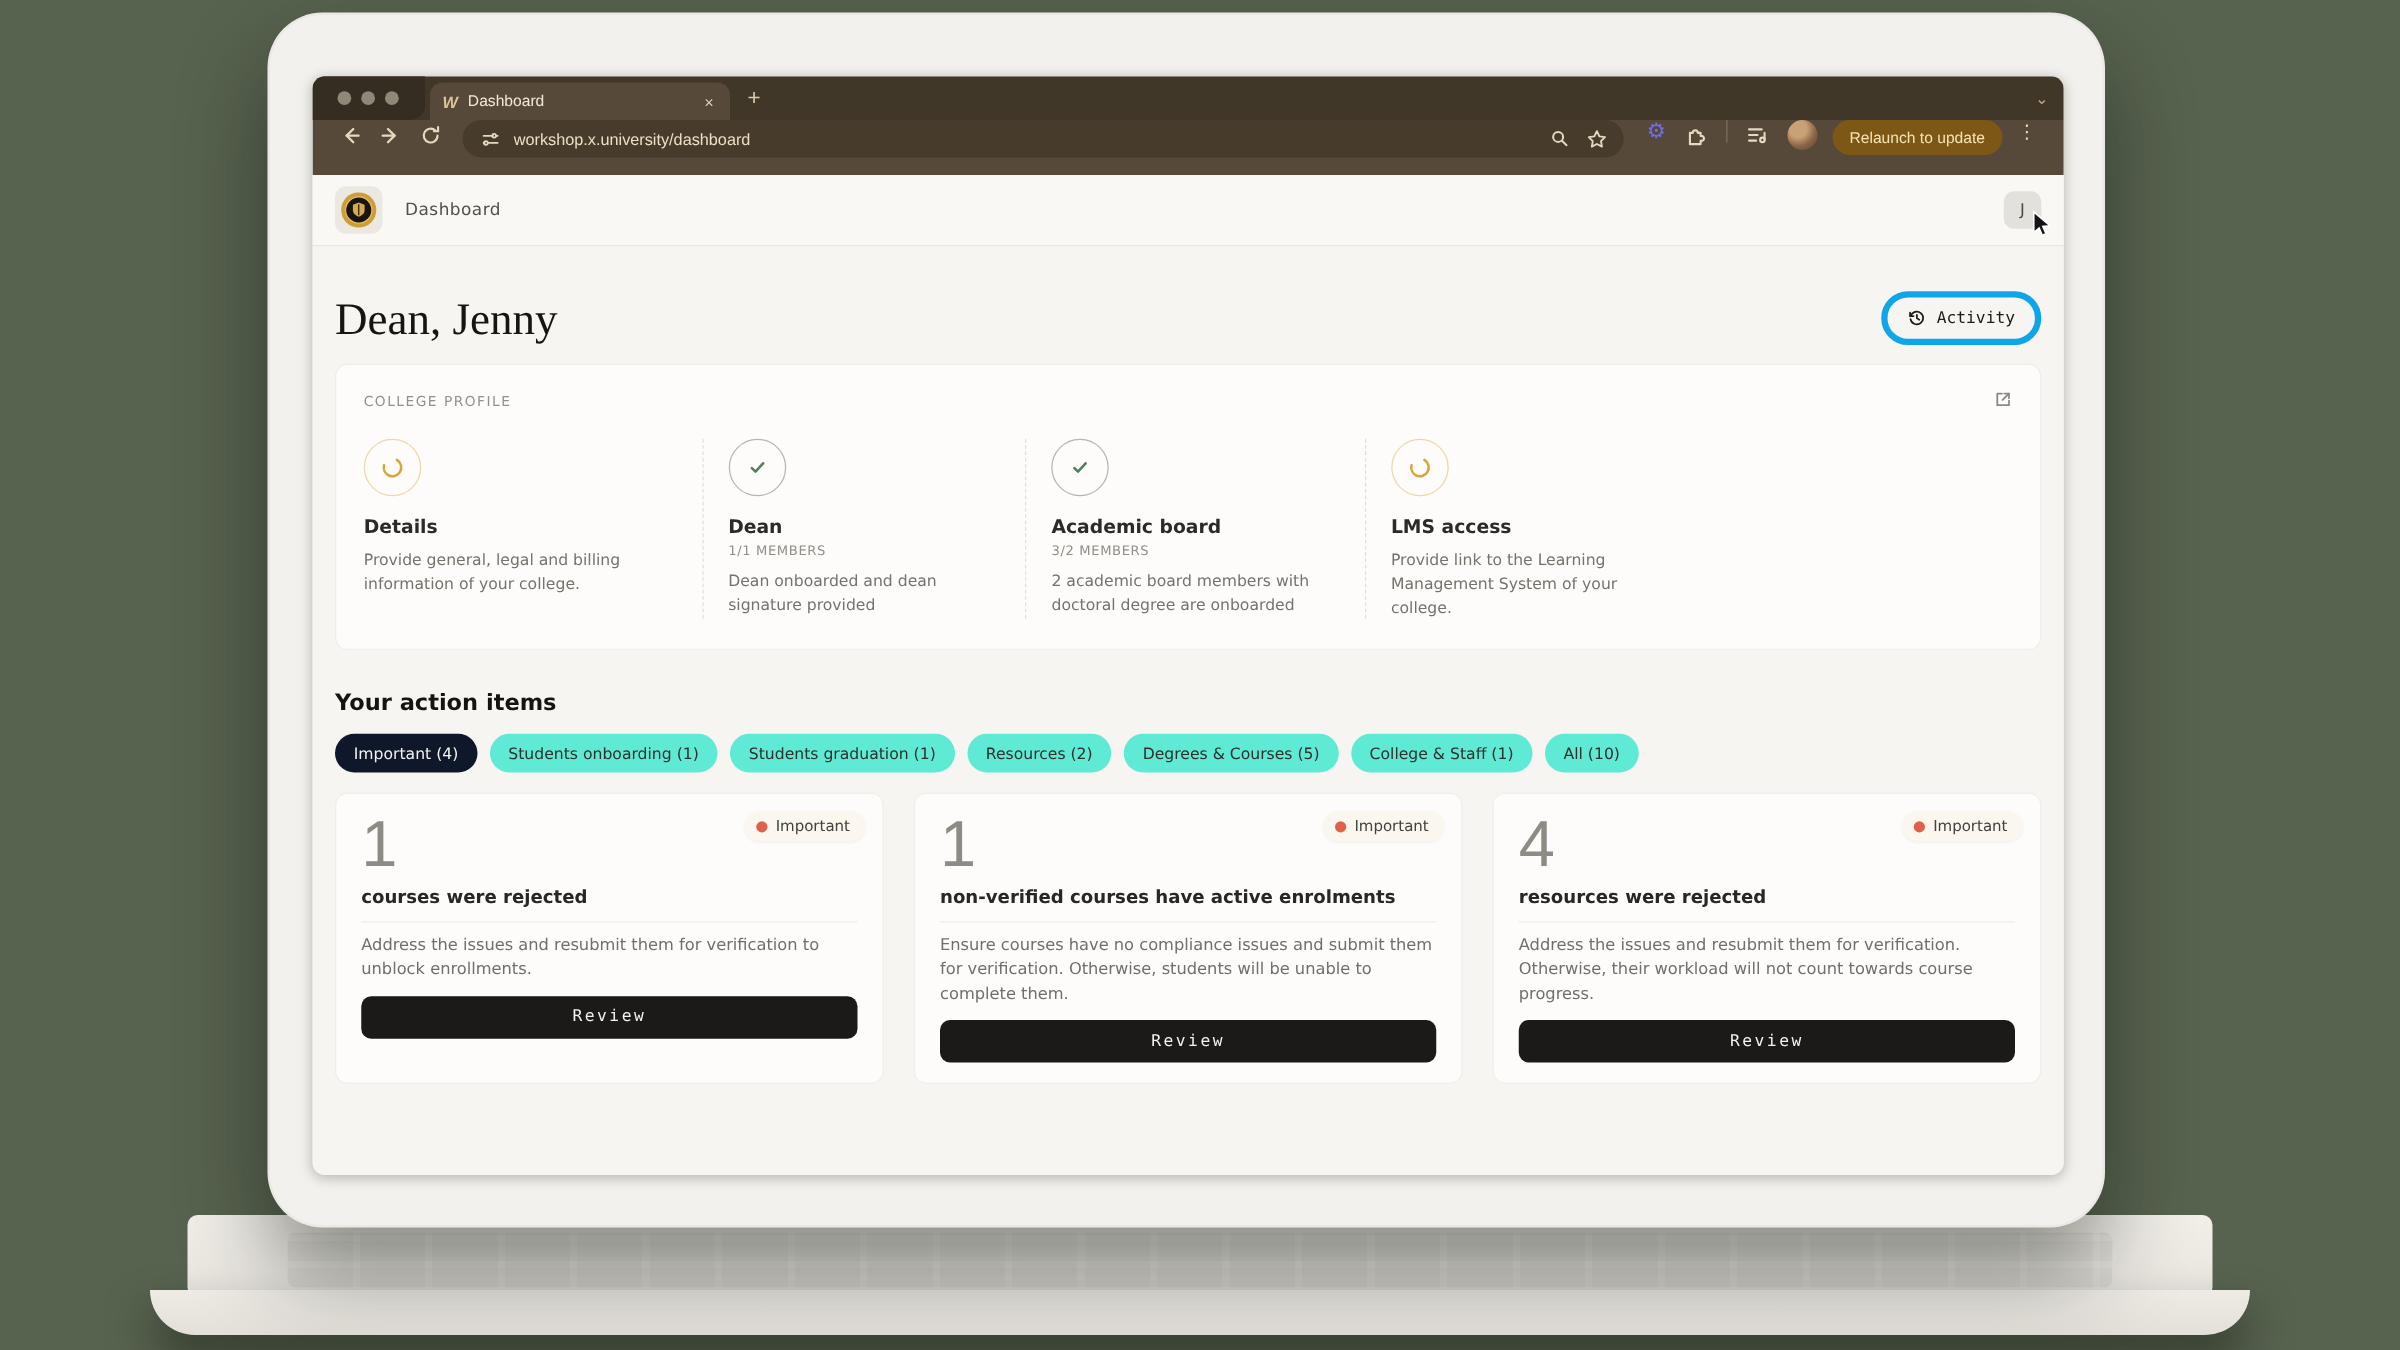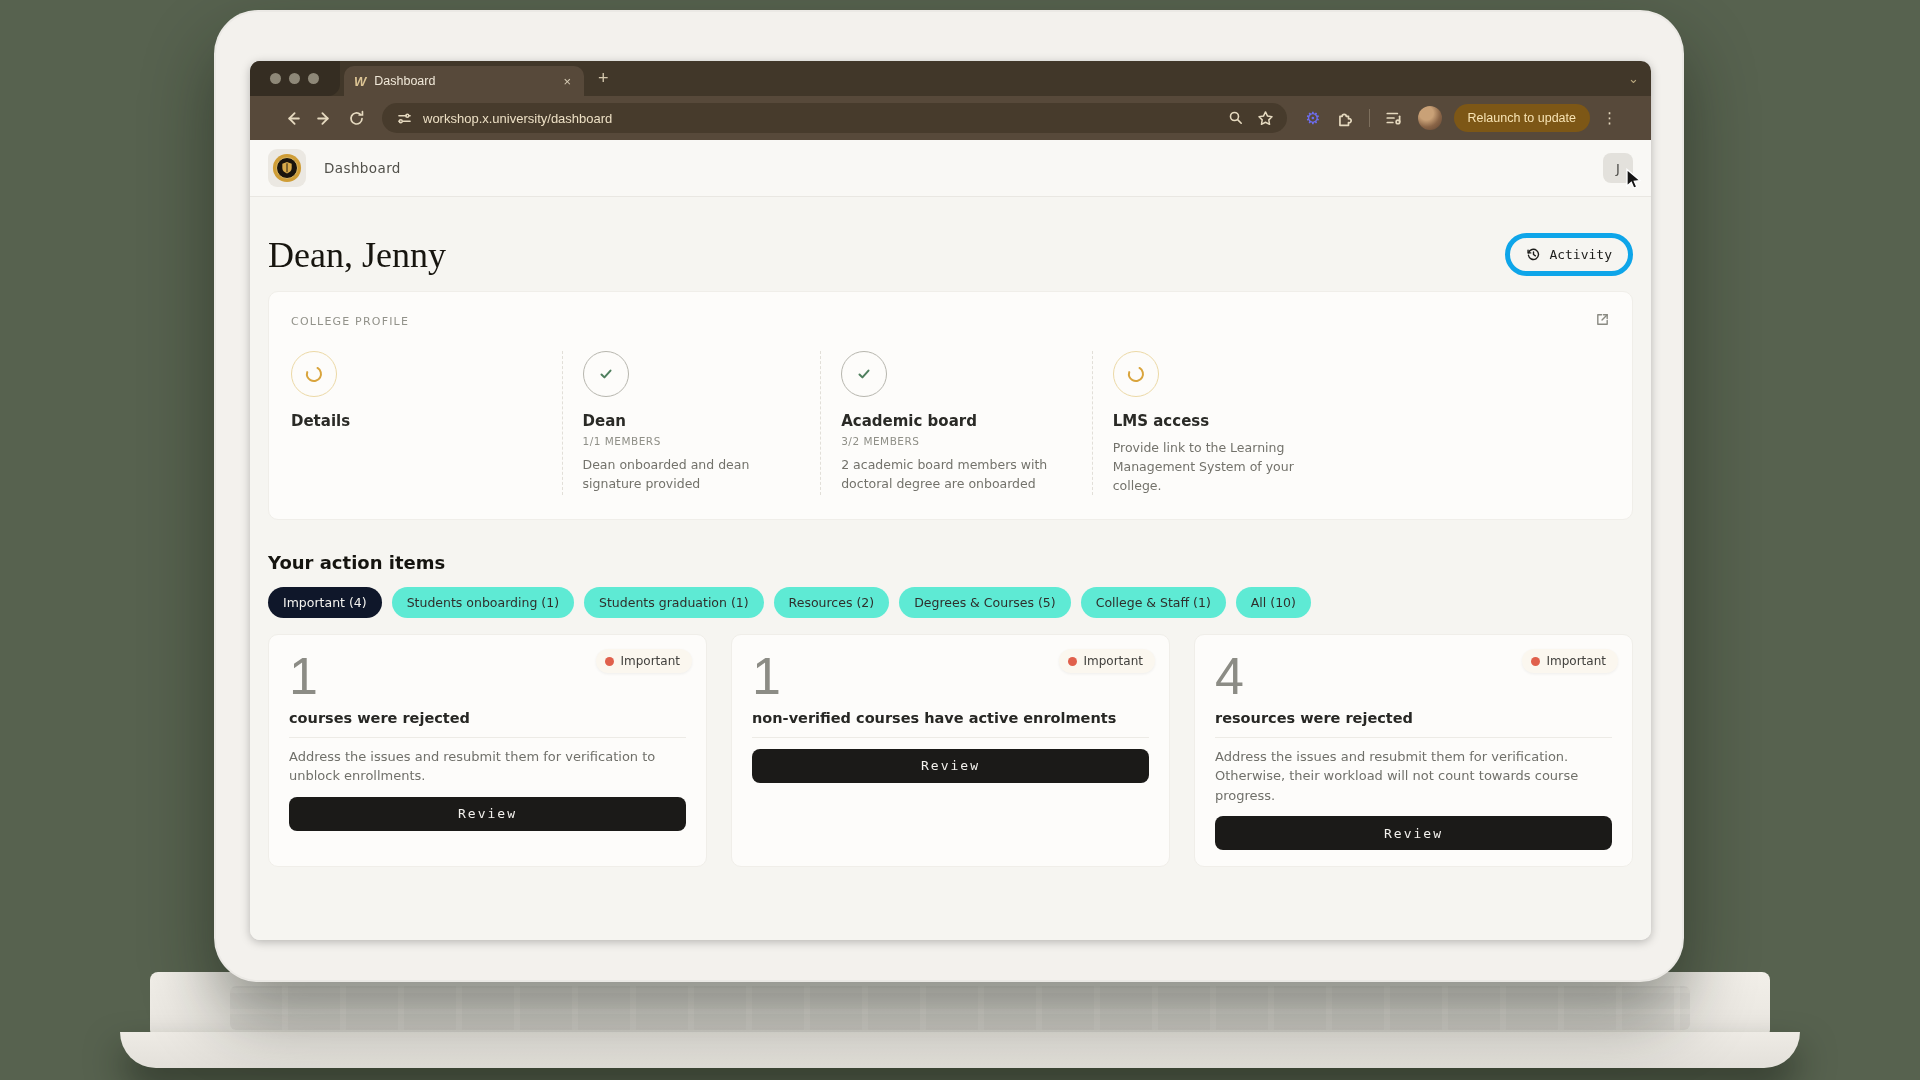--- a/index.html
+++ b/index.html
@@ -32,21 +32,21 @@
   .dot { width:11px; height:11px; border-radius:50%; background:#8e8878; }
   .tab { height:30px; margin-left:4px; width:240px; background:#57493a; border-radius:10px 10px 0 0;
     display:flex; align-items:center; padding:0 10px; gap:8px; }
   .favicon { font-weight:bold; font-style:italic; color:#dcc494; font-size:13px; }
   .tab-title { color:#f0e8d8; font-size:12.5px; flex:1; }
   .tab-close { color:#d8cdb6; font-size:13px; padding:0 3px; }
   .newtab { height:35px; display:flex; align-items:center; padding:0 14px; color:#d6c9ae; font-size:18px; }
   .tab-chevron { position:absolute; right:12px; top:0; height:35px; display:flex; align-items:center;
     color:#baa87f; font-size:13px; }
 
-  .toolbar { height:44px; background:#57493a; display:flex; align-items:center; padding:0 30px; gap:8px;
+  .toolbar { height:44px; background:#57493a; display:flex; align-items:flex-start; padding:0 18px; gap:8px;
     font-family:"Liberation Sans", sans-serif; }
   .nav-ic { color:#e5d9bf; width:24px; height:24px; display:flex; align-items:center; justify-content:center; }
   .urlbar { flex:1; height:30px; background:#473b2c; border-radius:15px; display:flex; align-items:center;
     padding:0 12px; gap:9px; margin:0 6px; }
   .url-text { color:#ecdfc4; font-size:13px; flex:1; }
   .urlbar .nav-ic { width:20px; }
   .ext-gear { color:#6d6df0; font-size:17px; line-height:1; padding:0 4px; }
   .vsep { width:1px; height:18px; background:rgba(238,226,200,.25); margin:0 4px; }
   .tb-avatar { width:24px; height:24px; border-radius:50%;
     background:radial-gradient(circle at 35% 30%, #c9a177 0 30%, #8a6547 60%, #5d4130); margin:0 4px; }
@@ -245,20 +245,21 @@
             <div class="cc-cols">
                 <div class="cc-col">
     <div class="status progress">
       <svg class="ic-spin" width="22" height="22" viewBox="0 0 22 22" fill="none">
                       <circle cx="11" cy="11" r="7" stroke="currentColor" stroke-width="2" stroke-linecap="round" stroke-dasharray="31 13" transform="rotate(-60 11 11)"></circle>
                     </svg>
 
     </div>
     <h3>Details</h3>
 
+    <div class="cc-desc">Provide general, legal and billing information of your college.</div>
   </div>
                 <div class="cc-col">
     <div class="status done">
 
       <svg class="ic-check" width="18" height="18" viewBox="0 0 16 16" fill="none" stroke="currentColor" stroke-width="1.8" stroke-linecap="round" stroke-linejoin="round">
                       <path d="m4 8.4 2.6 2.6L12 5"></path>
                     </svg>
     </div>
     <h3>Dean</h3>
     <div class="cc-members">1/1 MEMBERS</div>
@@ -312,20 +313,21 @@
     <button class="review-btn">Review</button>
   </div>
               <div class="acard">
     <div class="badge">
       <span class="badge-dot"></span>
       <span class="badge-label">Important</span>
     </div>
     <div class="acount">1</div>
     <div class="atitle">non-verified courses have active enrolments</div>
     <hr class="adivider">
+    <div class="adesc">Ensure courses have no compliance issues and submit them for verification. Otherwise, students will be unable to complete them.</div>
     <button class="review-btn">Review</button>
   </div>
               <div class="acard">
     <div class="badge">
       <span class="badge-dot"></span>
       <span class="badge-label">Important</span>
     </div>
     <div class="acount">4</div>
     <div class="atitle">resources were rejected</div>
     <hr class="adivider">

